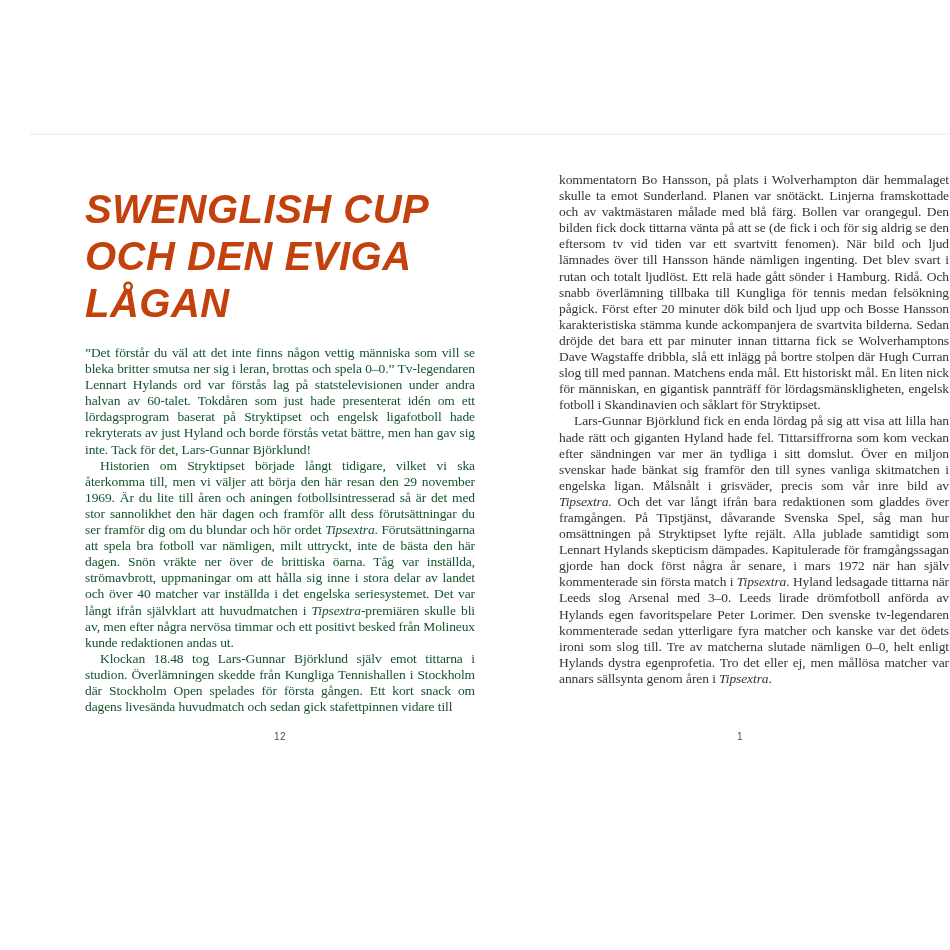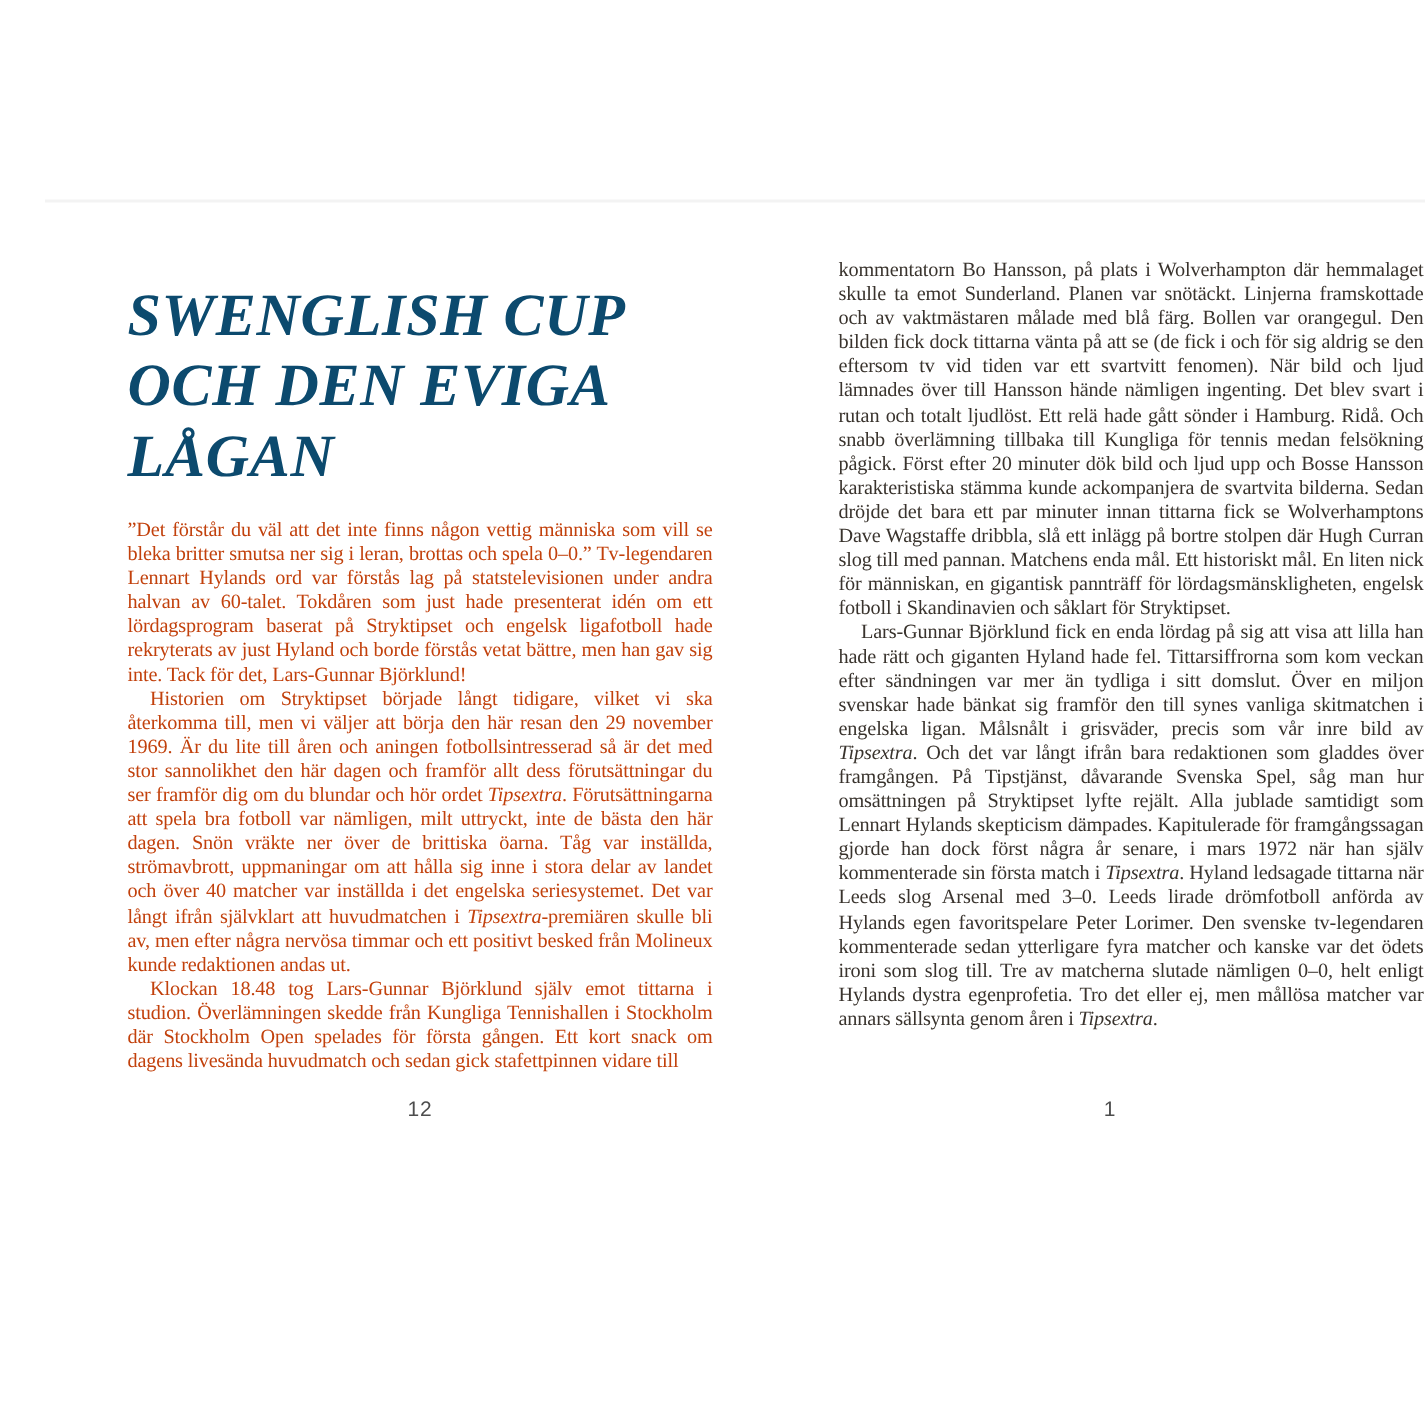--- a/index.html
+++ b/index.html
@@ -71,37 +71,37 @@
     font-style: italic;
   }
 
   .page-number {
     position: absolute;
     top: 731px;
     left: 0;
     width: 390px;
     text-align: center;
     font-family: "Liberation Sans", sans-serif;
-    font-size: 14px;
+    font-size: 10px;
     letter-spacing: 0.5px;
     color: #4d4d4d;
   }
 </style>
 </head>
 <body>
 
 <div class="canvas">
 
   <div class="book-top-edge" style="background: rgb(243, 243, 243);"></div>
 
   <div class="page page-left">
-    <h1 class="chapter-title" style="color: #0c4a6e; font-family: Liberation Serif, serif;">SWENGLISH CUP
+    <h1 class="chapter-title" style="color: #c2410c;">SWENGLISH CUP
 OCH DEN EVIGA
 LÅGAN</h1>
-    <div class="body-text" style="color: #c2410c;">
+    <div class="body-text" style="color: #14532d;">
         <p class=""><span>”Det förstår du väl att det inte finns någon vettig människa som vill se bleka britter smutsa ner sig i leran, brottas och spela 0–0.” Tv-legendaren Lennart Hylands ord var förstås lag på statstelevisionen under andra halvan av 60-talet. Tokdåren som just hade presenterat idén om ett lördagsprogram baserat på Stryktipset och engelsk ligafotboll hade rekryterats av just Hyland och borde förstås vetat bättre, men han gav sig inte. Tack för det, Lars-Gunnar Björklund!</span></p>
         <p class="indent"><span>Historien om Stryktipset började långt tidigare, vilket vi ska återkomma till, men vi väljer att börja den här resan den 29 november 1969. Är du lite till åren och aningen fotbollsintresserad så är det med stor sannolikhet den här dagen och framför allt dess förutsättningar du ser framför dig om du blundar och hör ordet </span><span class="it">Tipsextra</span><span>. Förutsättningarna att spela bra fotboll var nämligen, milt uttryckt, inte de bästa den här dagen. Snön vräkte ner över de brittiska öarna. Tåg var inställda, strömavbrott, uppmaningar om att hålla sig inne i stora delar av landet och över 40 matcher var inställda i det engelska seriesystemet. Det var långt ifrån självklart att huvudmatchen i </span><span class="it">Tipsextra</span><span>-premiären skulle bli av, men efter några nervösa timmar och ett positivt besked från Molineux kunde redaktionen andas ut.</span></p>
         <p class="indent"><span>Klockan 18.48 tog Lars-Gunnar Björklund själv emot tittarna i studion. Överlämningen skedde från Kungliga Tennishallen i Stockholm där Stockholm Open spelades för första gången. Ett kort snack om dagens livesända huvudmatch och sedan gick stafettpinnen vidare till</span></p>
       </div>
     <div class="page-number" style="color: rgb(77, 77, 77);">12</div>
   </div>
 
   <div class="page page-right">
     <div class="body-text" style="color: rgb(57, 51, 45);">
         <p class=""><span>kommentatorn Bo Hansson, på plats i Wolverhampton där hemmalaget skulle ta emot Sunderland. Planen var snötäckt. Linjerna framskottade och av vaktmästaren målade med blå färg. Bollen var orangegul. Den bilden fick dock tittarna vänta på att se (de fick i och för sig aldrig se den eftersom tv vid tiden var ett svartvitt fenomen). När bild och ljud lämnades över till Hansson hände nämligen ingenting. Det blev svart i rutan och totalt ljudlöst. Ett relä hade gått sönder i Hamburg. Ridå. Och snabb överlämning tillbaka till Kungliga för tennis medan felsökning pågick. Först efter 20 minuter dök bild och ljud upp och Bosse Hansson karakteristiska stämma kunde ackompanjera de svartvita bilderna. Sedan dröjde det bara ett par minuter innan tittarna fick se Wolverhamptons Dave Wagstaffe dribbla, slå ett inlägg på bortre stolpen där Hugh Curran slog till med pannan. Matchens enda mål. Ett historiskt mål. En liten nick för människan, en gigantisk pannträff för lördagsmänskligheten, engelsk fotboll i Skandinavien och såklart för Stryktipset.</span></p>

